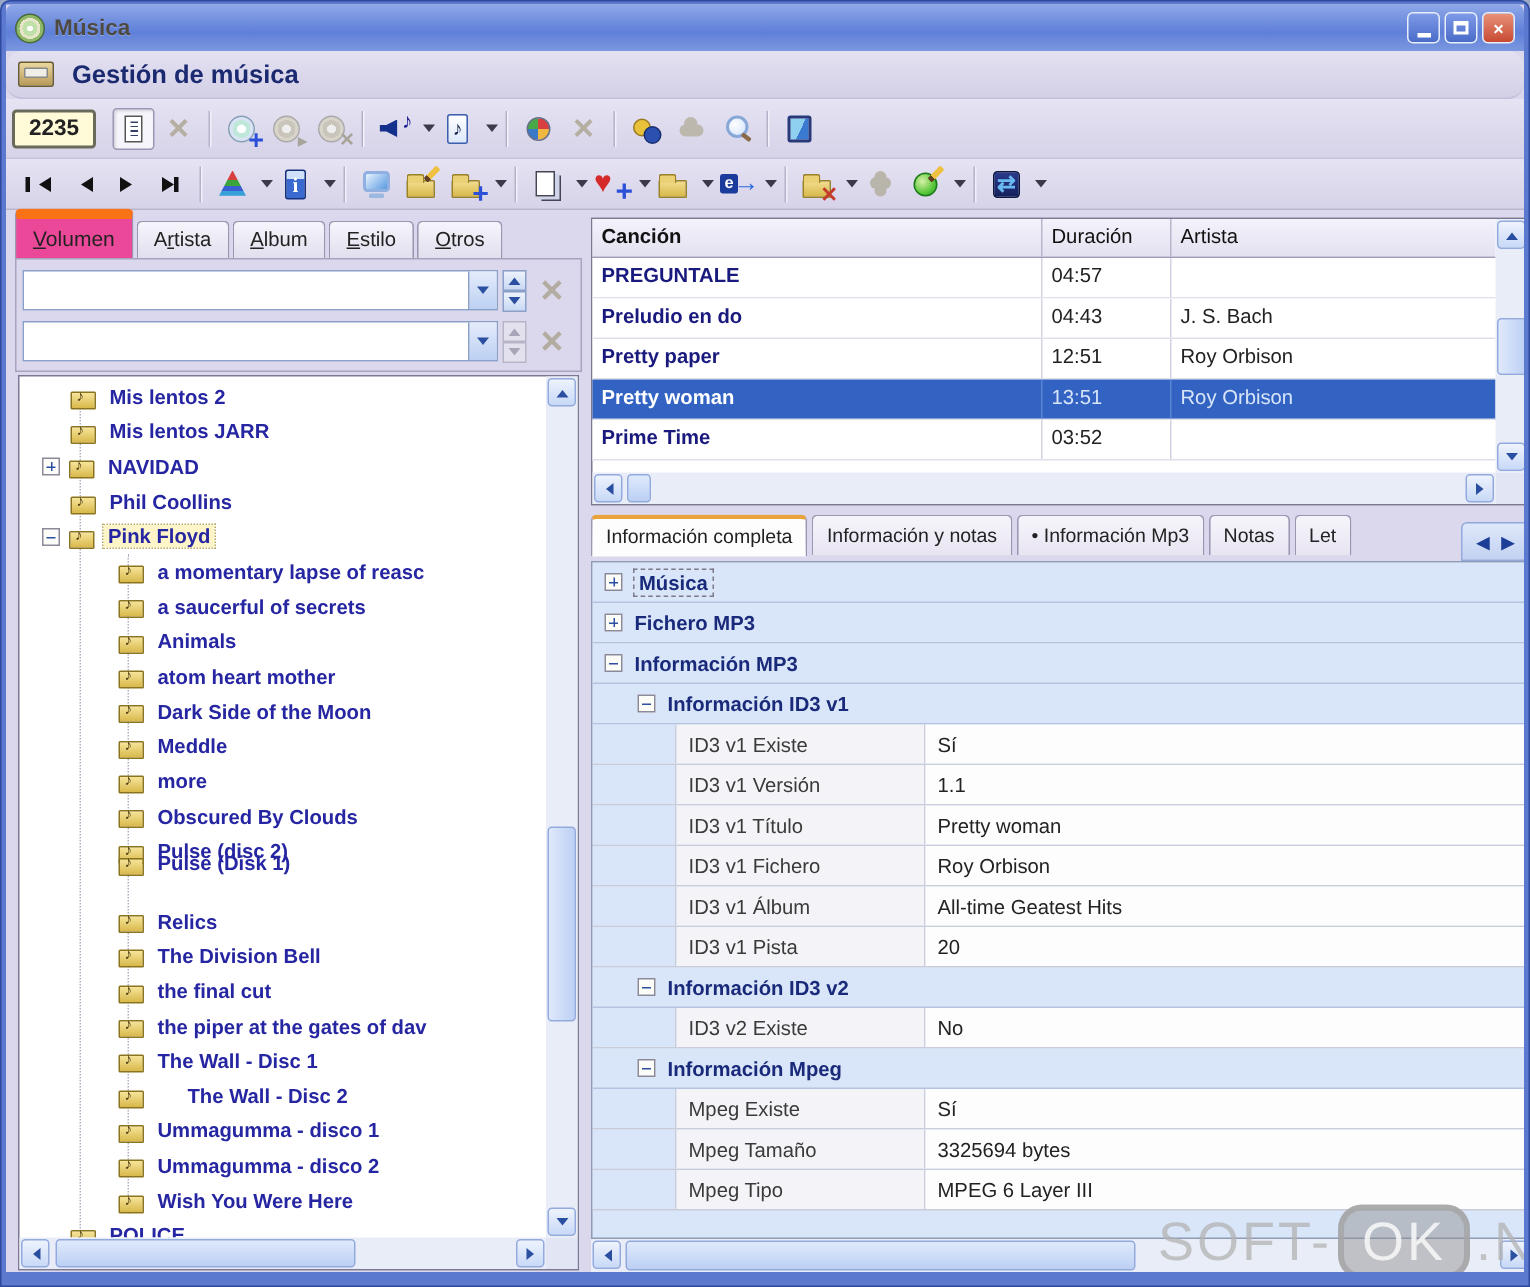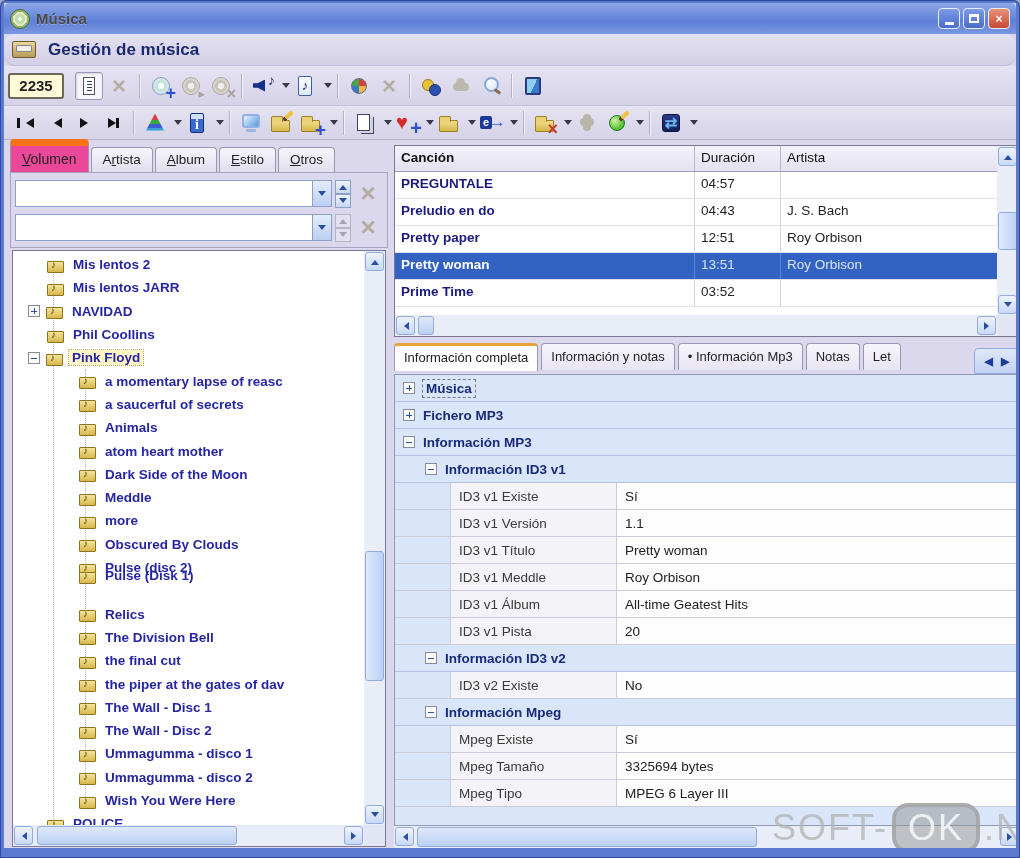--- a/index.html
+++ b/index.html
@@ -528,21 +528,21 @@
               <span class="tree-label">the final cut</span>
             </div>
             <div class="tree-row" style="top: 421.4px; padding-left: 66px;">
               <span class="tree-folder"></span>
               <span class="tree-label">the piper at the gates of dav</span>
             </div>
             <div class="tree-row" style="top: 444.7px; padding-left: 66px; align-items: center;">
               <span class="tree-folder"></span>
               <span class="tree-label">The Wall - Disc 1</span>
             </div>
-            <div class="tree-row" style="top: 468px; padding-left: 66px;">
+            <div class="tree-row" style="top: 468px; padding-left: 66px; gap: 20px;">
               <span class="tree-folder"></span>
               <span class="tree-label">The Wall - Disc 2</span>
             </div>
             <div class="tree-row" style="top: 491.3px; padding-left: 66px;">
               <span class="tree-folder"></span>
               <span class="tree-label">Ummagumma - disco 1</span>
             </div>
             <div class="tree-row" style="top: 514.6px; padding-left: 66px;">
               <span class="tree-folder"></span>
               <span class="tree-label">Ummagumma - disco 2</span>
@@ -657,21 +657,21 @@
             <div class="fld-label">ID3 v1 Versión</div>
             <div class="fld-value">1.1</div>
           </div>
           <div class="fld-row">
             <div class="fld-indent"></div>
             <div class="fld-label">ID3 v1 Título</div>
             <div class="fld-value">Pretty woman</div>
           </div>
           <div class="fld-row">
             <div class="fld-indent"></div>
-            <div class="fld-label">ID3 v1 Meddle</div>
+            <div class="fld-label">ID3 v1 Fichero</div>
             <div class="fld-value">Roy Orbison</div>
           </div>
           <div class="fld-row">
             <div class="fld-indent"></div>
             <div class="fld-label">ID3 v1 Álbum</div>
             <div class="fld-value">All-time Geatest Hits</div>
           </div>
           <div class="fld-row">
             <div class="fld-indent"></div>
             <div class="fld-label">ID3 v1 Pista</div>

